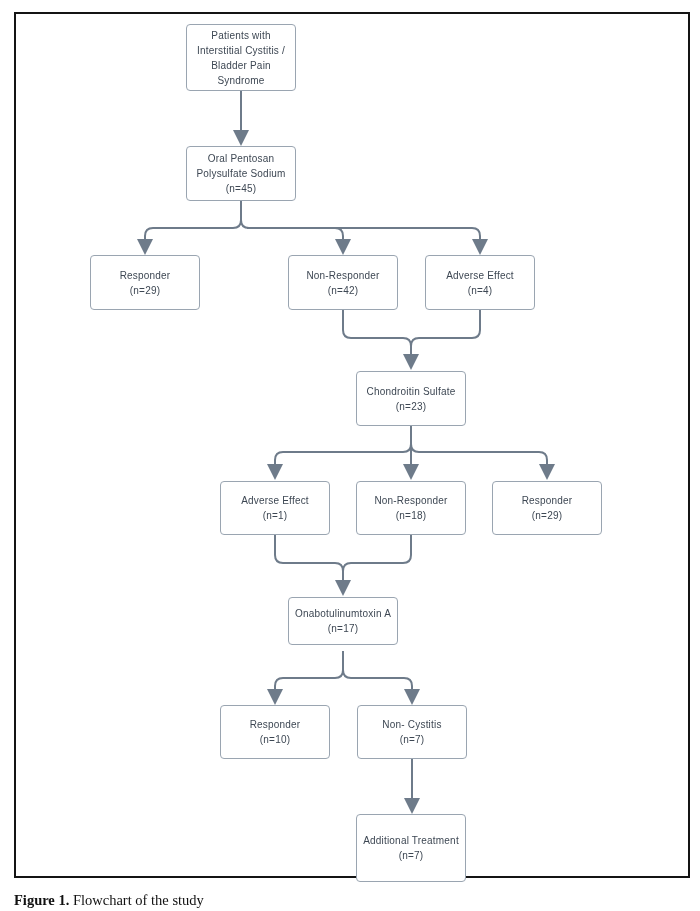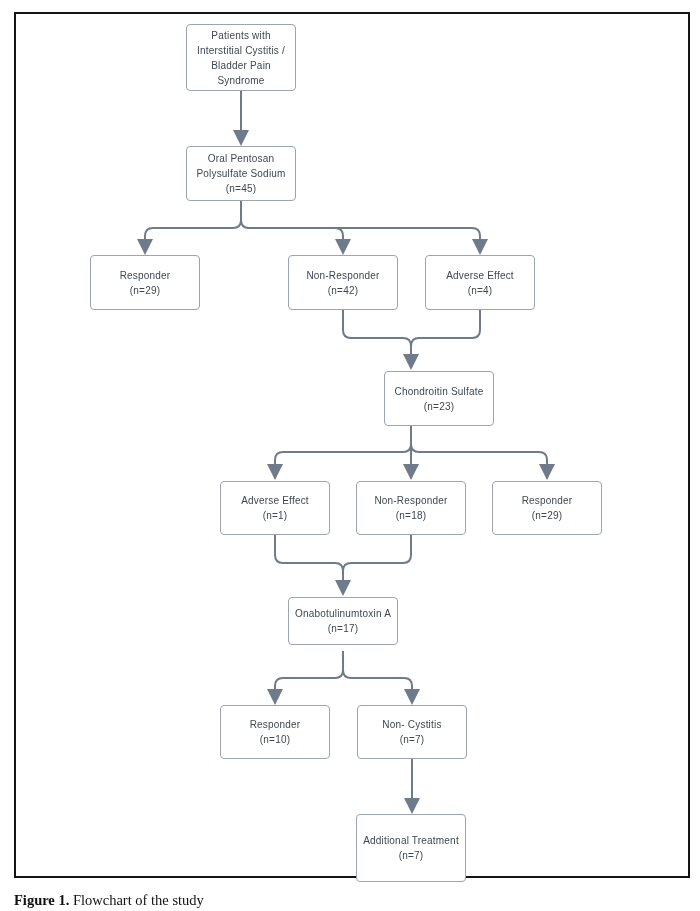--- a/index.html
+++ b/index.html
@@ -140,21 +140,21 @@
     </div>
   </div>
 
   <div class="node" style="left:425px; top:255px; width:110px; height:55px;">
     <div class="node-label">
       <div class="node-title">Adverse Effect</div>
       <div class="node-count">(n=4)</div>
     </div>
   </div>
 
-  <div class="node" style="left:356px; top:371px; width:110px; height:55px;margin-left:28px;">
+  <div class="node" style="left:356px; top:371px; width:110px; height:55px;">
     <div class="node-label">
       <div class="node-title">Chondroitin Sulfate</div>
       <div class="node-count">(n=23)</div>
     </div>
   </div>
 
   <div class="node" style="left:220px; top:481px; width:110px; height:54px;">
     <div class="node-label">
       <div class="node-title">Adverse Effect</div>
       <div class="node-count">(n=1)</div>

